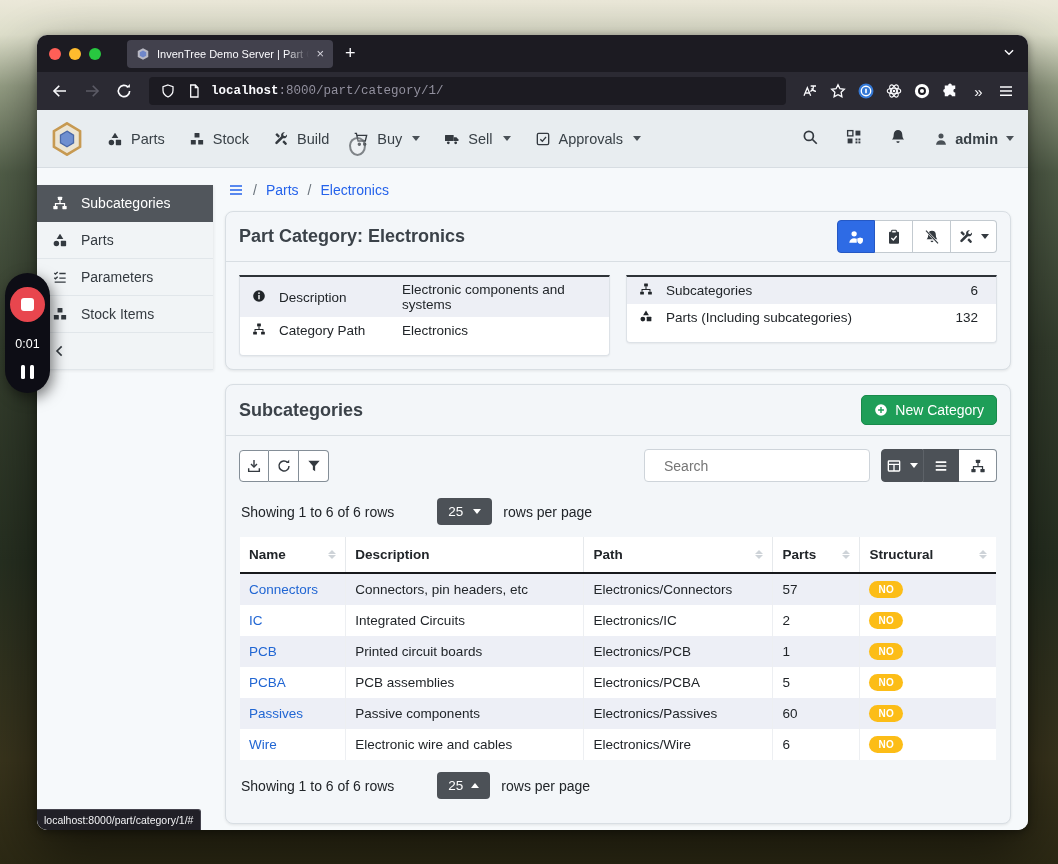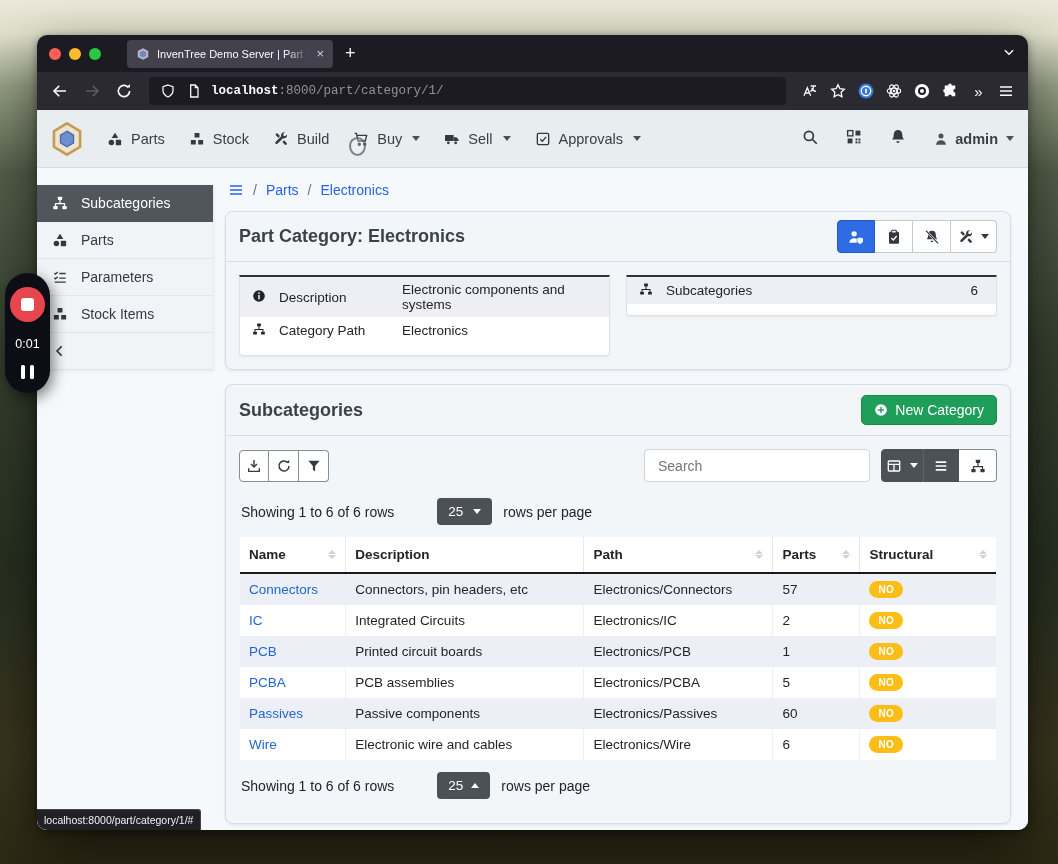--- a/index.html
+++ b/index.html
@@ -111,21 +111,21 @@
     color:#fff; font-size:14px; padding:6px 12px; border-radius:5px; }
 
   .table-toolbar { display:flex; align-items:center; padding:13px 13px 4px; }
   .btn-group { display:flex; }
   .tool-btn { width:30px; height:32px; background:#fff; border:1px solid #848e97;
     display:flex; align-items:center; justify-content:center; color:#343a40; }
   .tool-btn + .tool-btn { border-left:none; }
   .tool-btn.first { border-radius:4px 0 0 4px; }
   .tool-btn.last { border-radius:0 4px 4px 0; }
   .search-input { margin-left:auto; width:226px; height:33px; border:1px solid #ced4da;
-    border-radius:4px; padding:0 13px; font-size:14px; color:#495057; background:#fff; outline:none;
+    border-radius:4px; padding:0 19px; font-size:14px; color:#495057; background:#fff; outline:none;
     font-family:"Liberation Sans","DejaVu Sans",sans-serif; }
   .view-group { margin-left:11px; display:flex; }
   .view-btn { height:33px; display:flex; align-items:center; justify-content:center; gap:6px; }
   .view-btn.dark { background:#4c5157; border:1px solid #4c5157; color:#fff; width:42px; }
   .view-btn.dark2 { background:#4c5157; border:1px solid #4c5157; border-left:1px solid #5d6268; color:#fff; width:36px; }
   .view-btn.lite { background:#fff; border:1px solid #848e97; border-left:none; color:#343a40;
     width:38px; border-radius:0 4px 4px 0; }
   .view-btn.dark { border-radius:4px 0 0 4px; }
   .view-btn .caret-d { border-top-color:#fff; }
 
@@ -503,20 +503,31 @@
                   <span class="detail-icon">
                     <svg class="ic14" viewBox="0 0 24 24">
                         <rect x="8.8" y="2.5" width="6.4" height="5" rx=".7" fill="#212529"></rect>
                         <rect x="2" y="16.5" width="6.4" height="5" rx=".7" fill="#212529"></rect>
                         <rect x="15.6" y="16.5" width="6.4" height="5" rx=".7" fill="#212529"></rect>
                         <path d="M12 7.5v3.5M5.2 16.5V13h13.6v3.5M12 11v2" stroke="#212529" stroke-width="1.8" fill="none"></path>
                       </svg>
                   </span>
                   <span class="detail-label">Subcategories</span>
                   <span class="detail-value">6</span>
+                </div>
+                <div class="detail-row">
+                  <span class="detail-icon">
+                    <svg class="ic14" viewBox="0 0 24 24" fill="#212529">
+                        <path d="M12 2.5l5 8H7z"></path>
+                        <circle cx="6.6" cy="17.2" r="4.1"></circle>
+                        <rect x="13.2" y="13.2" width="8" height="8" rx="1"></rect>
+                      </svg>
+                  </span>
+                  <span class="detail-label">Parts (Including subcategories)</span>
+                  <span class="detail-value">132</span>
                 </div>
               </div>
             </div>
           </section>
 
           <section class="panel sub">
             <div class="panel-header">
               <h2 class="panel-title">Subcategories</h2>
               <button class="btn-green">
                 <svg class="ic14" viewBox="0 0 24 24">

